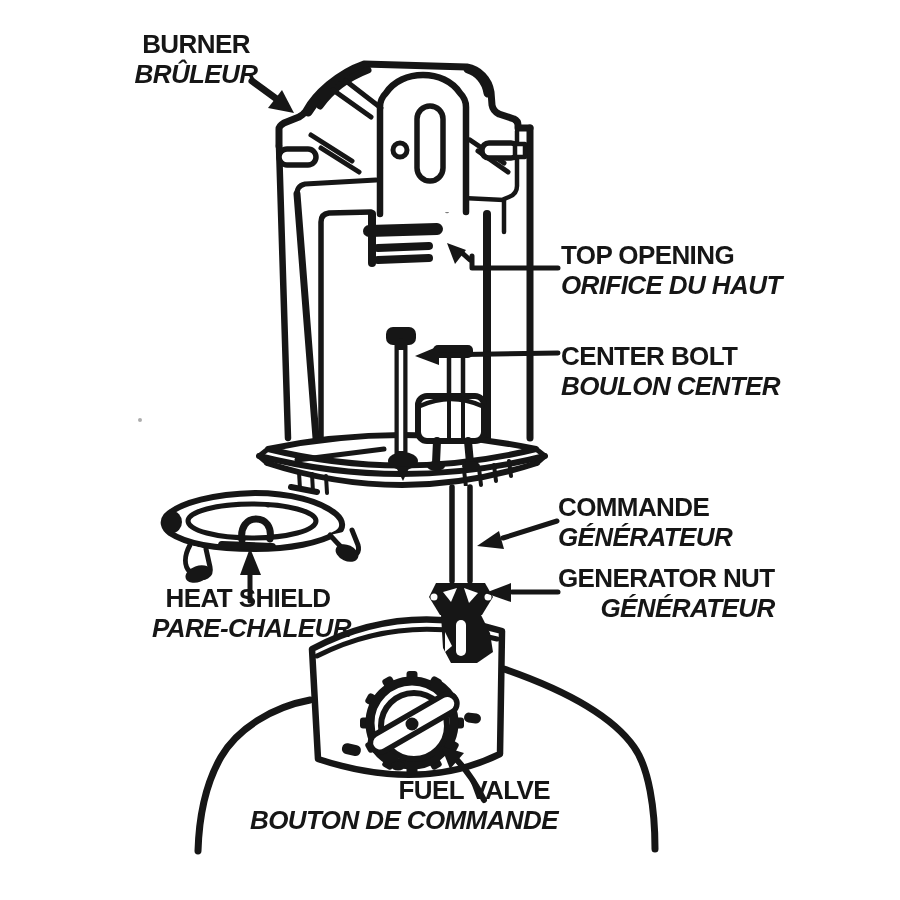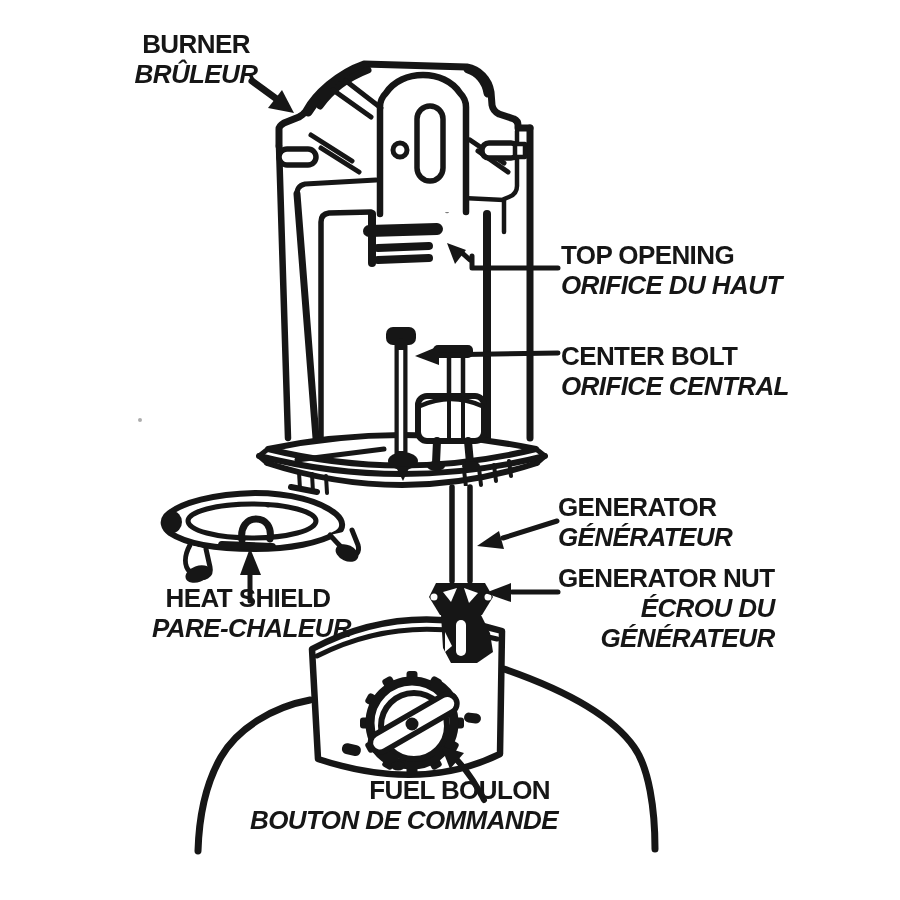--- a/index.html
+++ b/index.html
@@ -221,37 +221,36 @@
     <span class="fr">ORIFICE DU HAUT</span>
   </div>
 
   <div class="lbl lbl-burner">
     <span class="en">BURNER</span>
     <span class="fr">BRÛLEUR</span>
   </div>
 
   <div class="lbl lbl-center-bolt">
     <span class="en">CENTER BOLT</span>
-    <span class="fr">ORIFICE CENTRAL</span>
+    <span class="fr">BOULON CENTER</span>
   </div>
 
   <div class="lbl lbl-generator">
-    <span class="en">GENERATOR</span>
+    <span class="en">COMMANDE</span>
     <span class="fr">GÉNÉRATEUR</span>
   </div>
 
   <div class="lbl lbl-generator-nut">
     <span class="en">GENERATOR NUT</span>
-    <span class="fr">ÉCROU DU</span>
     <span class="fr">GÉNÉRATEUR</span>
   </div>
 
   <div class="lbl lbl-heat-shield">
     <span class="en">HEAT SHIELD</span>
     <span class="fr">PARE-CHALEUR</span>
   </div>
 
   <div class="lbl lbl-fuel-valve">
-    <span class="en">FUEL BOULON</span>
+    <span class="en">FUEL VALVE</span>
     <span class="fr">BOUTON DE COMMANDE</span>
   </div>
 
 </div>
 
 </body></html>

